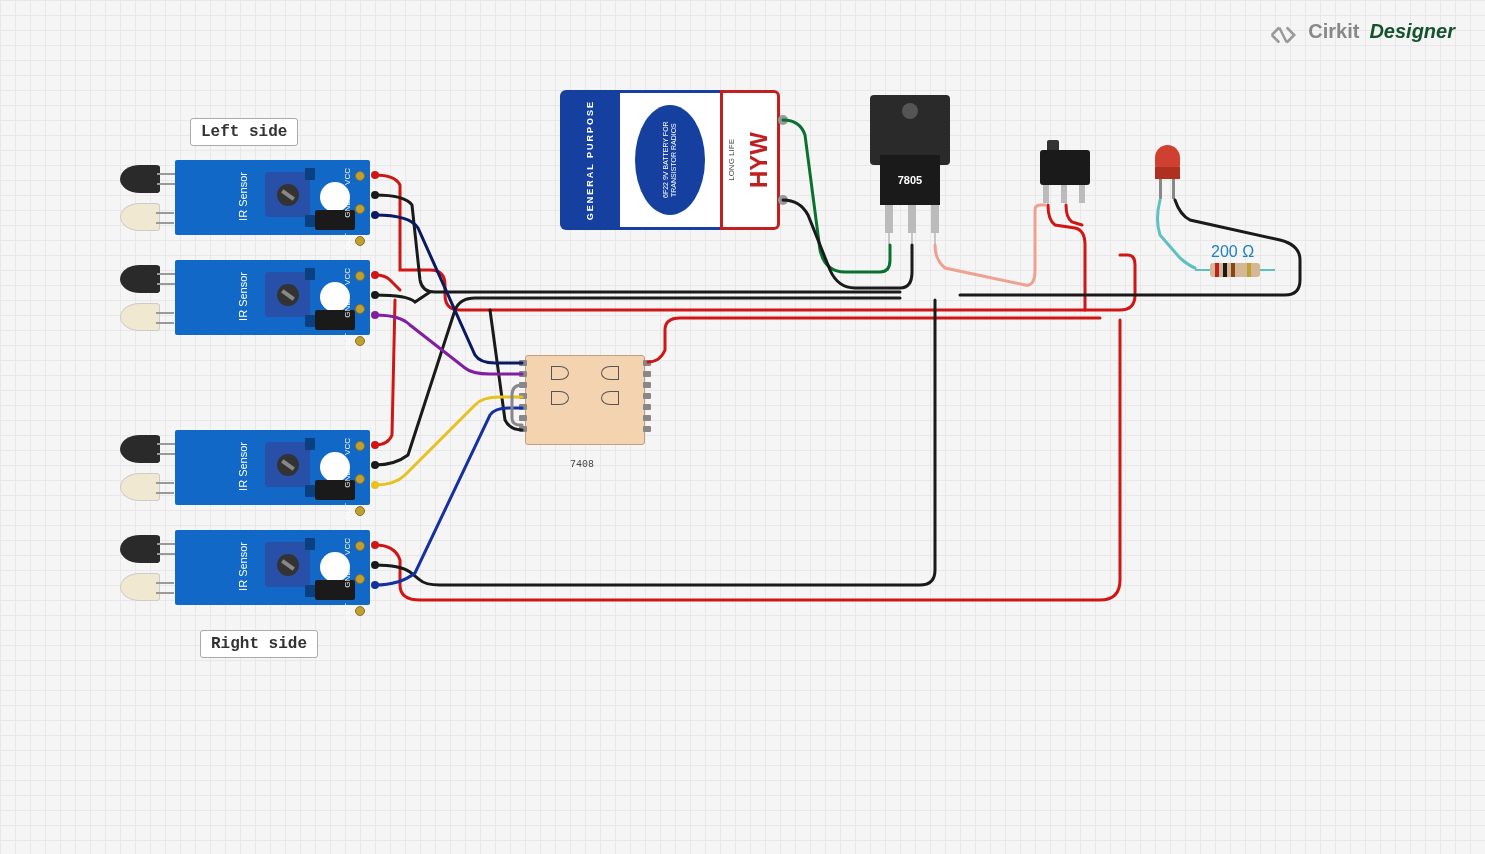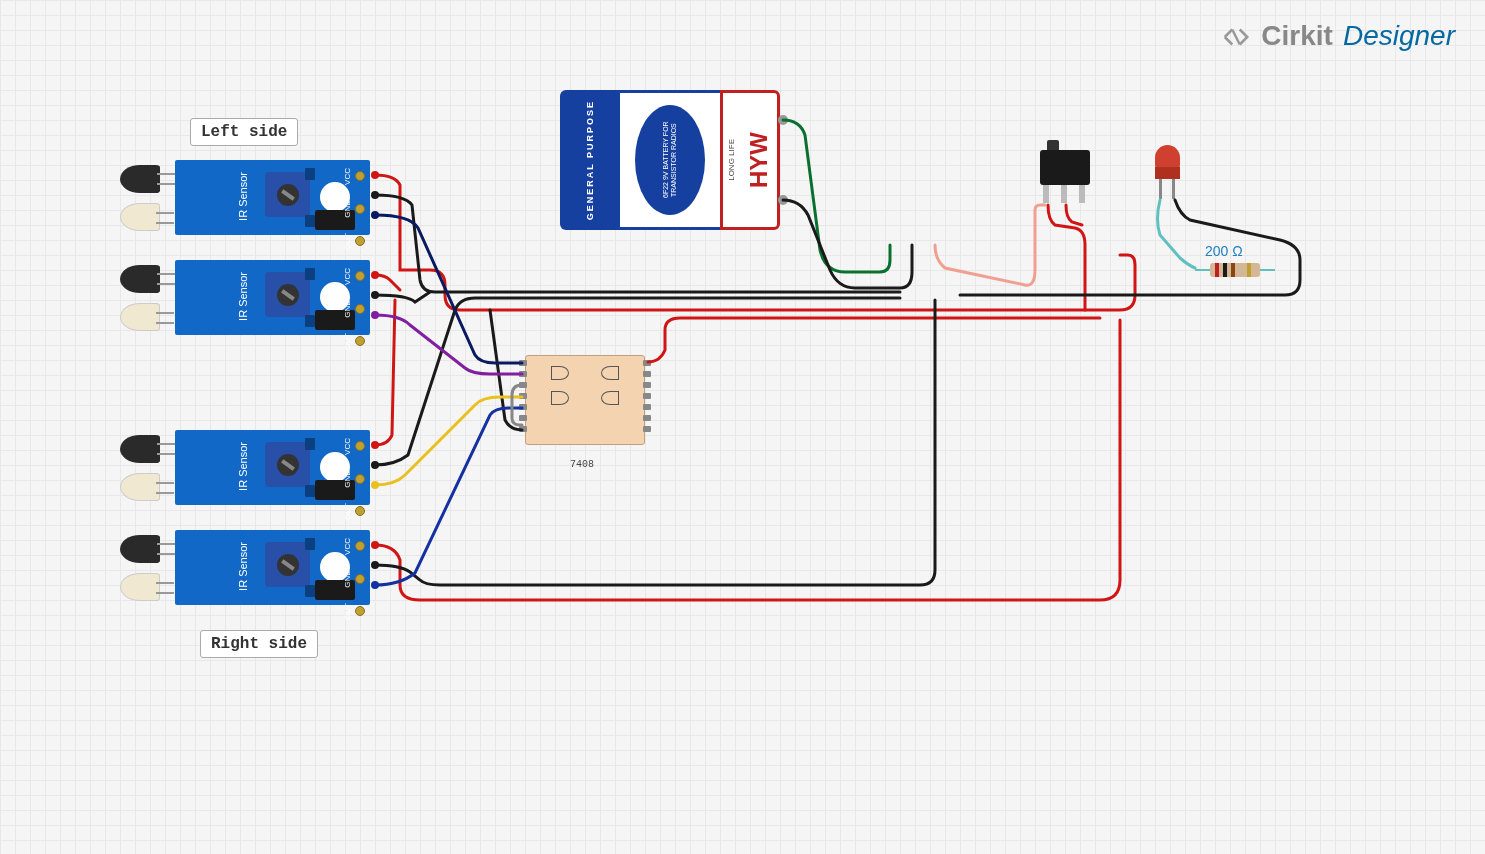--- a/index.html
+++ b/index.html
@@ -1,20 +1,20 @@
 <!DOCTYPE html>
 <html><head>
 <meta charset="utf-8">
 <style>
 *{margin:0;padding:0;box-sizing:border-box}
 body{font-family:Arial,sans-serif;background:#f5f5f5;width:1485px;height:854px;overflow:hidden;position:relative}
 .grid{position:absolute;inset:0;background-image:linear-gradient(#e8e8e8 1px,transparent 1px),linear-gradient(90deg,#e8e8e8 1px,transparent 1px);background-size:15px 15px}
-.watermark{position:absolute;top:20px;right:30px;display:flex;align-items:flex-end;gap:10px;color:#888;font-size:28px}
+.watermark{position:absolute;top:20px;right:30px;display:flex;align-items:flex-start;gap:10px;color:#888;font-size:20px}
 .watermark .icon{width:30px;height:30px}
-.watermark .designer{color:#0369a1;font-style:italic;font-weight:400}
+.watermark .designer{color:#14532d;font-style:italic;font-weight:700}
 .canvas{position:relative;width:100%;height:100%}
 .label-box{position:absolute;background:#fff;border:1px solid #aaa;border-radius:3px;padding:4px 10px;font-family:'Courier New',monospace;font-weight:bold;font-size:16px;color:#333}
 
 .ir-sensor{position:absolute;width:250px;height:75px}
 .ir-body{position:absolute;left:55px;top:0;width:195px;height:75px;background:#1168c7;border-radius:2px}
 .ir-leds{position:absolute;left:0;top:5px}
 .ir-led{width:40px;height:28px;margin-bottom:10px;position:relative}
 .ir-led-dark{background:#2a2a2a;border-radius:50% 10% 10% 50%}
 .ir-led-clear{background:#f0e8d0;border:1px solid #ccc;border-radius:50% 10% 10% 50%}
 .ir-led-pins{position:absolute;right:-15px;top:8px;display:flex;flex-direction:column;gap:8px}
@@ -59,21 +59,21 @@
 .led{position:absolute;width:25px;height:45px}
 .led-top{width:25px;height:25px;background:#d04030;border-radius:50% 50% 20% 20%}
 .led-body{width:25px;height:12px;background:#b03020;margin-top:-3px}
 .led-pins{display:flex;gap:10px;margin-left:4px}
 .led-pin{width:3px;height:20px;background:#888}
 
 .resistor{position:absolute;width:80px;height:30px}
 .res-body{position:absolute;left:15px;top:5px;width:50px;height:14px;background:#d4b896;border-radius:3px}
 .res-band{position:absolute;top:5px;width:4px;height:14px}
 .res-wire{position:absolute;top:11px;width:15px;height:2px;background:#60c0c0}
-.res-label{position:absolute;top:-15px;left:10px;font-size:14px;color:#2080c0}
+.res-label{position:absolute;top:-15px;left:16px;font-size:16px;color:#2080c0}
 
 .ic-7408{position:absolute;width:120px;height:100px}
 .ic-body{width:120px;height:90px;background:#f4d4b0;border:1px solid #c0a080;border-radius:3px;position:relative}
 .ic-pins-left{position:absolute;left:-6px;top:5px;display:flex;flex-direction:column;gap:5px}
 .ic-pins-right{position:absolute;right:-6px;top:5px;display:flex;flex-direction:column;gap:5px}
 .ic-pin{width:8px;height:6px;background:#888;border-radius:1px}
 .ic-gate{position:absolute;width:18px;height:14px;border:1px solid #555;border-radius:0 50% 50% 0;border-left:1px solid #555}
 .ic-label{position:absolute;bottom:-15px;left:45px;font-size:10px;color:#444;font-family:'Courier New'}
 
 .wire{position:absolute;fill:none;stroke-width:3;stroke-linecap:round}
@@ -279,20 +279,33 @@
         </div>
       </div>
     <div class="batt-right">
       <span class="batt-right-text">LONG LIFE</span>
       <span class="batt-hyw">HYW</span>
     </div>
     <div class="batt-terminal" style="top:25px"></div>
     <div class="batt-terminal" style="top:105px"></div>
   </div>
 
+  <div class="regulator" style="left:870px;top:95px">
+    <div class="reg-tab">
+        <div class="reg-hole"></div>
+      </div>
+    <div class="reg-body">
+        <span class="reg-label">7805</span>
+      </div>
+    <div class="reg-pins">
+        <div class="reg-pin"></div>
+        <div class="reg-pin"></div>
+        <div class="reg-pin"></div>
+      </div>
+  </div>
 
   <div class="switch" style="left:1035px;top:140px">
     <div class="sw-lever"></div>
       <div class="sw-body"></div>
     <div class="sw-pins">
         <div class="sw-pin"></div>
         <div class="sw-pin"></div>
         <div class="sw-pin"></div>
       </div>
   </div>

